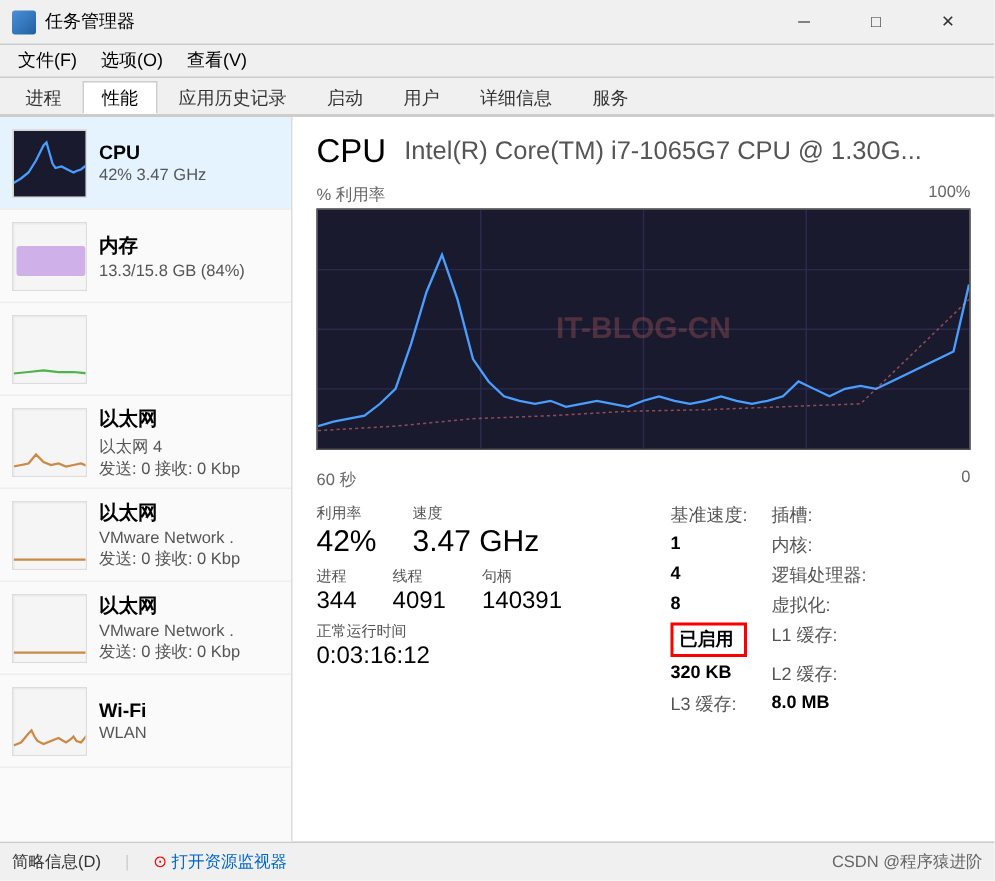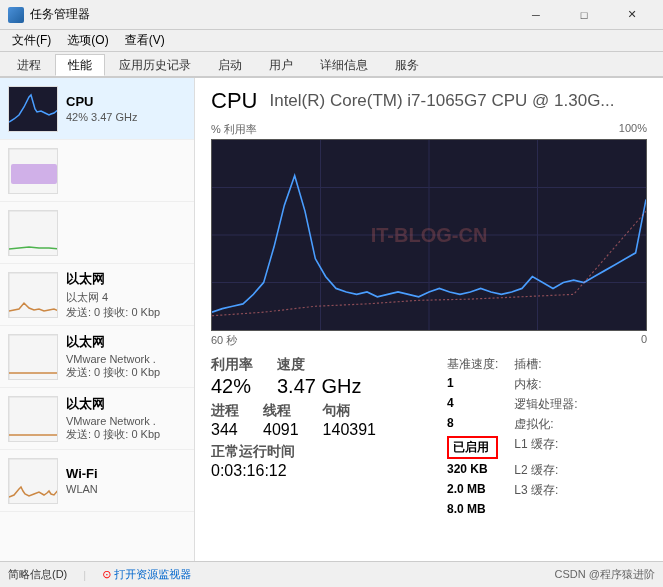--- a/index.html
+++ b/index.html
@@ -181,32 +181,32 @@
     }
     .graph-labels {
       display: flex;
       justify-content: space-between;
       font-size: 11px;
       color: #666;
       margin-bottom: 2px;
     }
     .graph-area {
       width: 100%;
-      height: 192px;
+      height: 161px;
       background: #1a1a2e;
       border: 1px solid #555;
       position: relative;
       overflow: hidden;
     }
     .graph-time-label {
       display: flex;
       justify-content: space-between;
       font-size: 11px;
       color: #666;
-      margin-top: 2px;
+      margin-top: 12px;
     }
 
     
     .watermark {
       position: absolute;
       top: 50%;
       left: 50%;
       transform: translate(-50%, -50%);
       font-size: 20px;
       color: rgba(200, 100, 100, 0.3);
@@ -318,20 +318,24 @@
       </div>
     </div>
 
     <div class="sidebar-item">
       <div class="sidebar-chart">
         <svg width="50" height="46" viewBox="0 0 50 46">
           <rect width="50" height="46" fill="#f5f5f5" stroke="#ddd"></rect>
           <rect x="2" y="15" width="46" height="20" fill="#d0b0e8" rx="2"></rect>
         </svg>
       </div>
+      <div class="sidebar-item-info">
+        <div class="sidebar-item-name">内存</div>
+        <div class="sidebar-item-sub">13.3/15.8 GB (84%)</div>
+      </div>
     </div>
 
     <div class="sidebar-item">
       <div class="sidebar-chart">
         <svg width="50" height="46" viewBox="0 0 50 46">
           <rect width="50" height="46" fill="#f5f5f5" stroke="#ddd"></rect>
           <polyline points="0,38 10,37 20,36 30,37 40,37 50,38" fill="none" stroke="#4db34d" stroke-width="1.5"></polyline>
         </svg>
       </div>
     </div>
@@ -430,21 +434,21 @@
       </div>
     </div>
 
     <div class="bottom-area">
 
       <div class="bottom-left">
 
         <style>
           .stats-row { display: flex; gap: 24px; margin-bottom: 4px; }
           .stat-block { }
-          .stat-block .lbl { font-size:14px; color:#555;font-weight:bold; }
+          .stat-block .lbl { font-size:10px; color:#555; }
           .stat-block .val { font-size:20px; color:#000; line-height:1.2; }
           .stat-block .val.med { font-size:16px; }
         </style>
 
         <div class="stats-row">
           <div class="stat-block">
             <div class="lbl">利用率</div>
             <div class="val">42%</div>
           </div>
           <div class="stat-block">
@@ -487,21 +491,20 @@
           <span class="info-label">逻辑处理器:</span>
           <span class="info-value">8</span>
 
           <span class="info-label">虚拟化:</span>
           <span class="info-value highlighted">已启用</span>
 
           <span class="info-label">L1 缓存:</span>
           <span class="info-value">320 KB</span>
 
           <span class="info-label">L2 缓存:</span>
-          <span class="info-value">2.0 MB</span>
 
           <span class="info-label">L3 缓存:</span>
           <span class="info-value">8.0 MB</span>
         </div>
       </div>
     </div>
 
   </div>
 </div>
 

